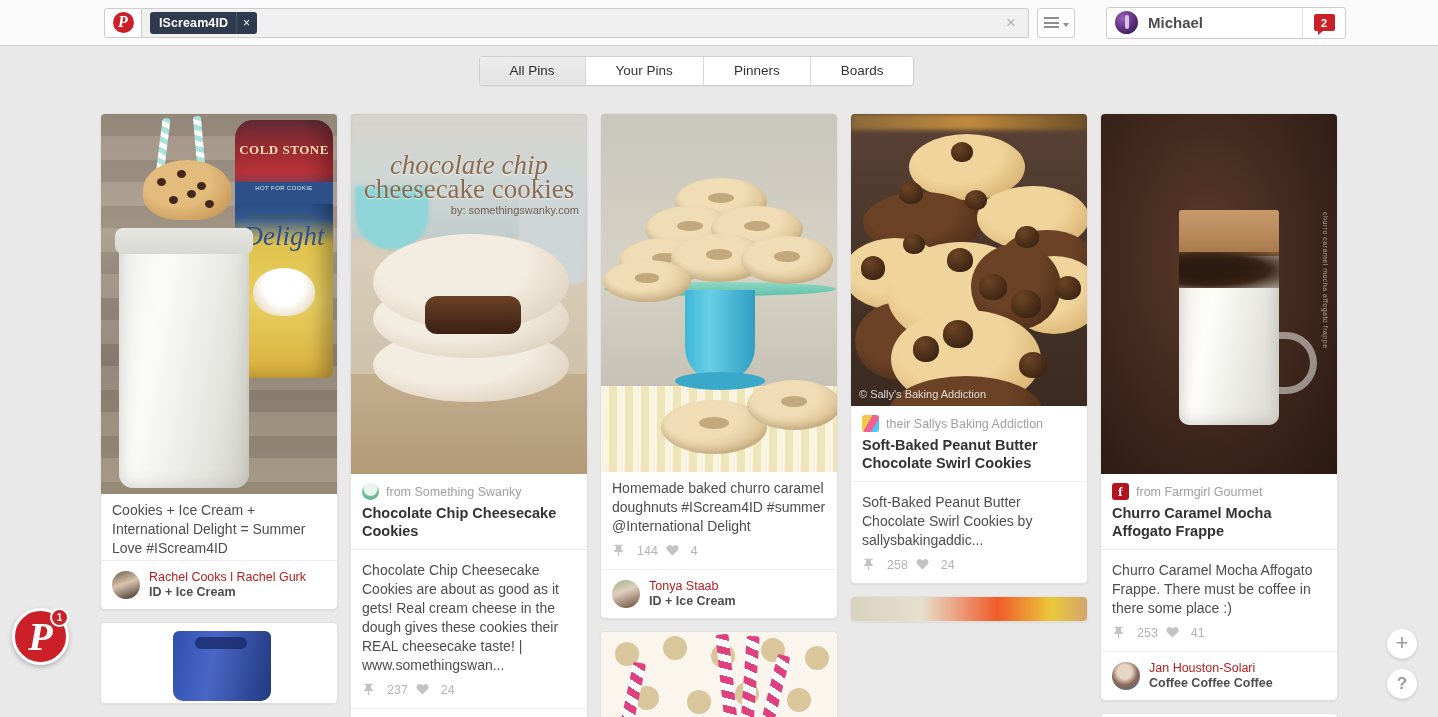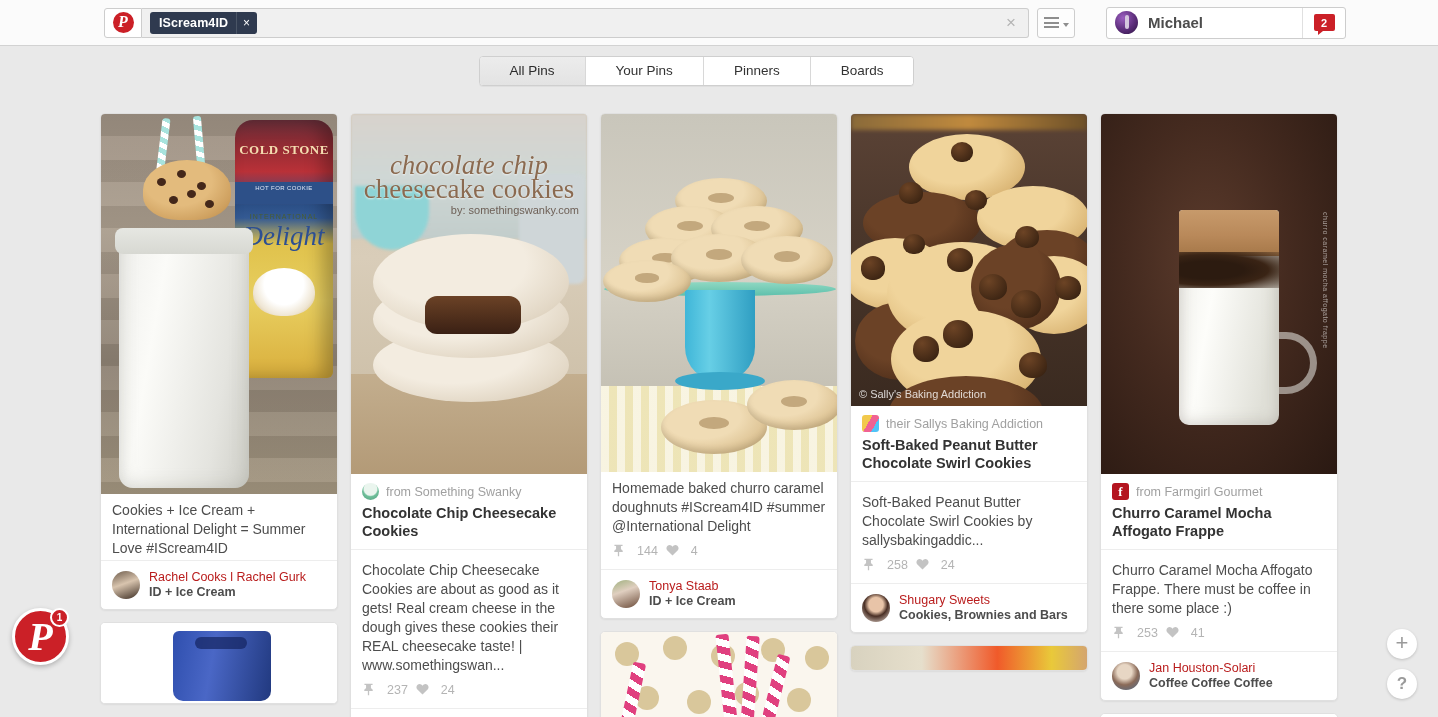--- a/index.html
+++ b/index.html
@@ -613,27 +613,20 @@
             </svg>
           <span>258</span>
         </span>
         <span class="stat">
           <svg class="ico-heart" width="13" height="12" viewBox="0 0 16 15">
               <path fill="#c3c3c3" d="M8 14.5 1.3 7.8a4 4 0 1 1 6.7-4.3A4 4 0 1 1 14.7 7.8z"></path>
             </svg>
           <span>24</span>
         </span>
       </div>
-      <div class="footer-row">
-        <span class="av" style="background:radial-gradient(circle at 50% 38%,#e8c4a8 0 32%,#4a3026 52%,#f0e4dc 100%)"></span>
-        <span class="fz">
-          <span class="f-name" style="display:block">Shugary Sweets</span>
-          <span class="f-board" style="display:block">Cookies, Brownies and Bars</span>
-        </span>
-      </div>
     </div>
 
     <div class="card">
       <div class="pin-img" style="height:24px">
         <div class="ph p8"></div>
       </div>
     </div>
   </div>
 
   <div class="col c5">

